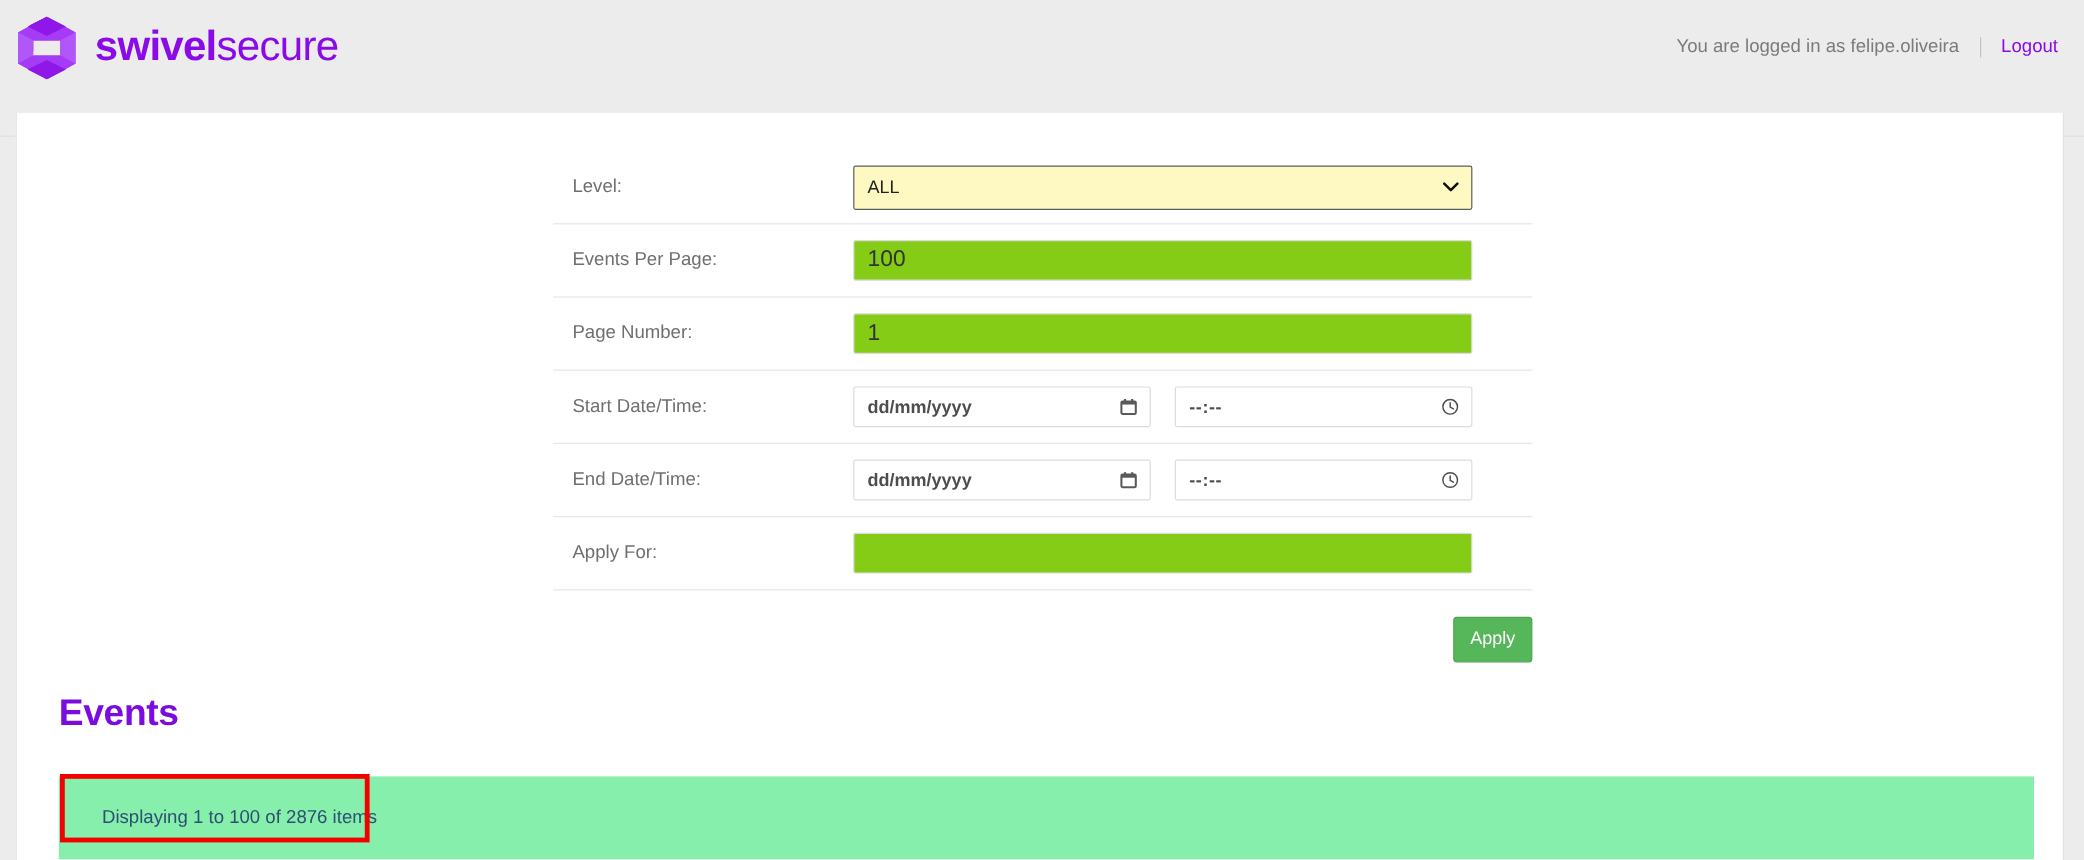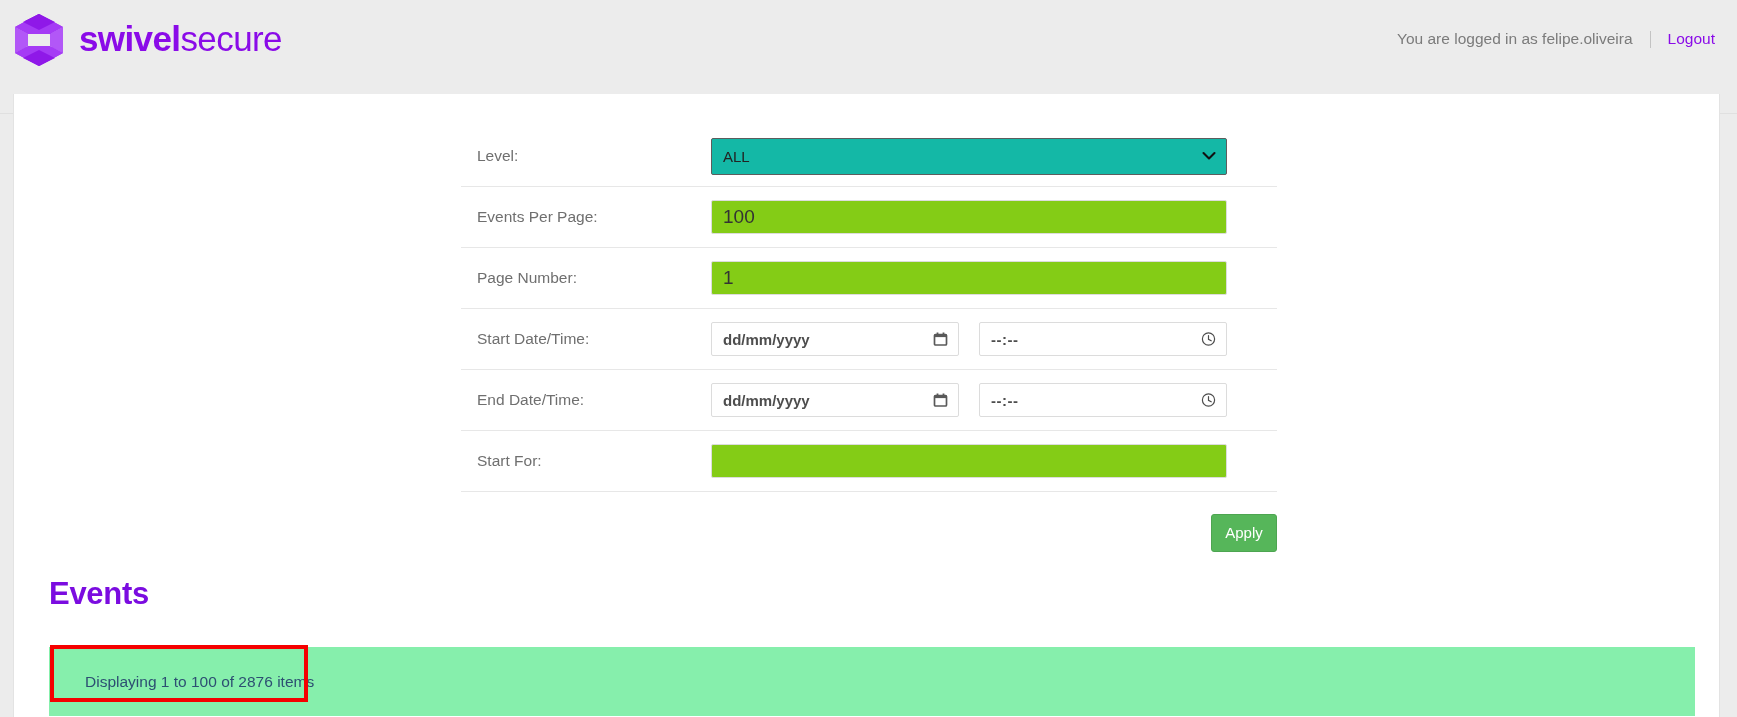--- a/index.html
+++ b/index.html
@@ -107,21 +107,21 @@
   .txt-input::placeholder { color: #999; }
 
   .sel-wrap {
     position: relative;
     width: 516px; height: 37px;
   }
   .sel-input {
     width: 100%; height: 100%;
     border: 1px solid #5d5d5d;
     border-radius: 2px;
-    background: #14b8a6;
+    background: #fef9c3;
     font-family: "Liberation Sans", sans-serif;
     font-size: 15px;
     color: #222;
     padding: 0 11px;
     display: flex;
     align-items: center;
     cursor: default;
   }
   .sel-arrow {
     position: absolute;
@@ -314,21 +314,21 @@
             <svg class="dt-icon" width="15" height="15" viewBox="0 0 15 15">
               <circle cx="7.5" cy="7.5" r="6.1" stroke="#4d4d4d" stroke-width="1.2" fill="none"></circle>
               <path d="M7.5 4.1 L7.5 7.8 L10.2 9.3" stroke="#4d4d4d" stroke-width="1.2" fill="none" stroke-linecap="round"></path>
             </svg>
           </div>
         </div>
       </div>
     </div>
 
     <div class="form-row no-rule">
-      <div class="row-label">Start For:</div>
+      <div class="row-label">Apply For:</div>
       <div class="row-control">
         <input class="txt-input" type="text" value="" style="">
       </div>
     </div>
 
     <div id="apply-row">
       <button id="apply-button">Apply</button>
     </div>
 
   </div>

